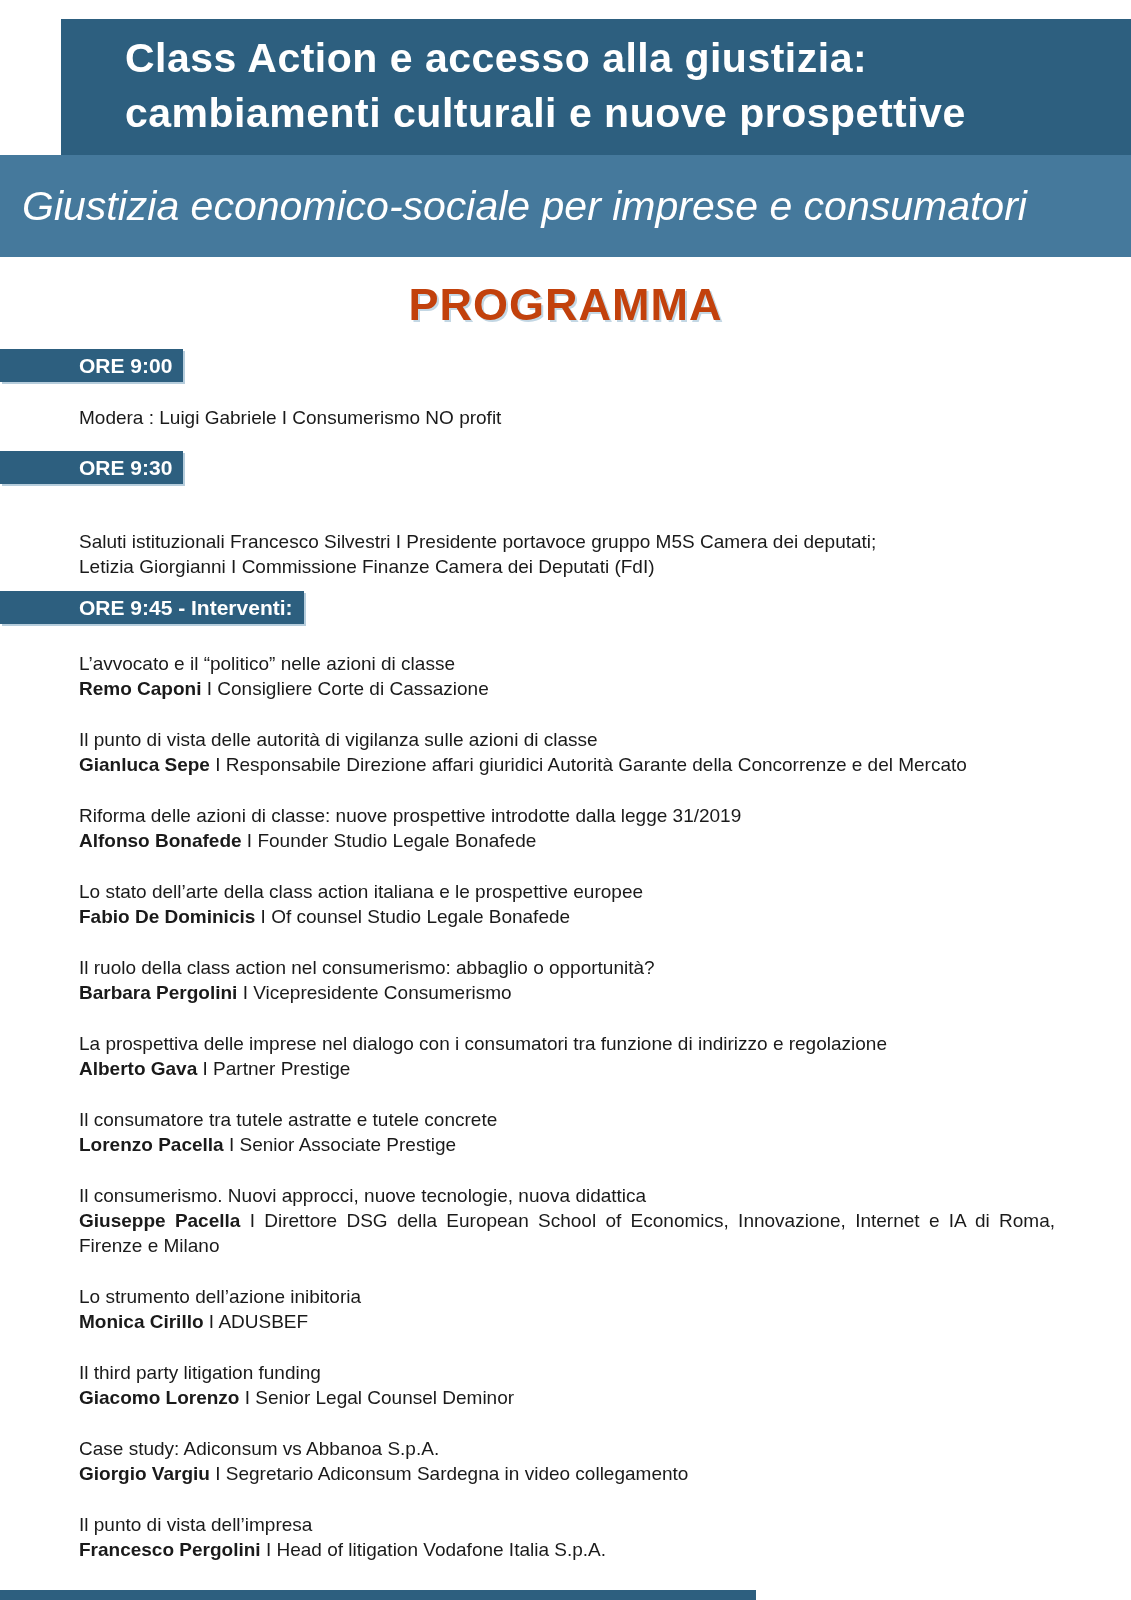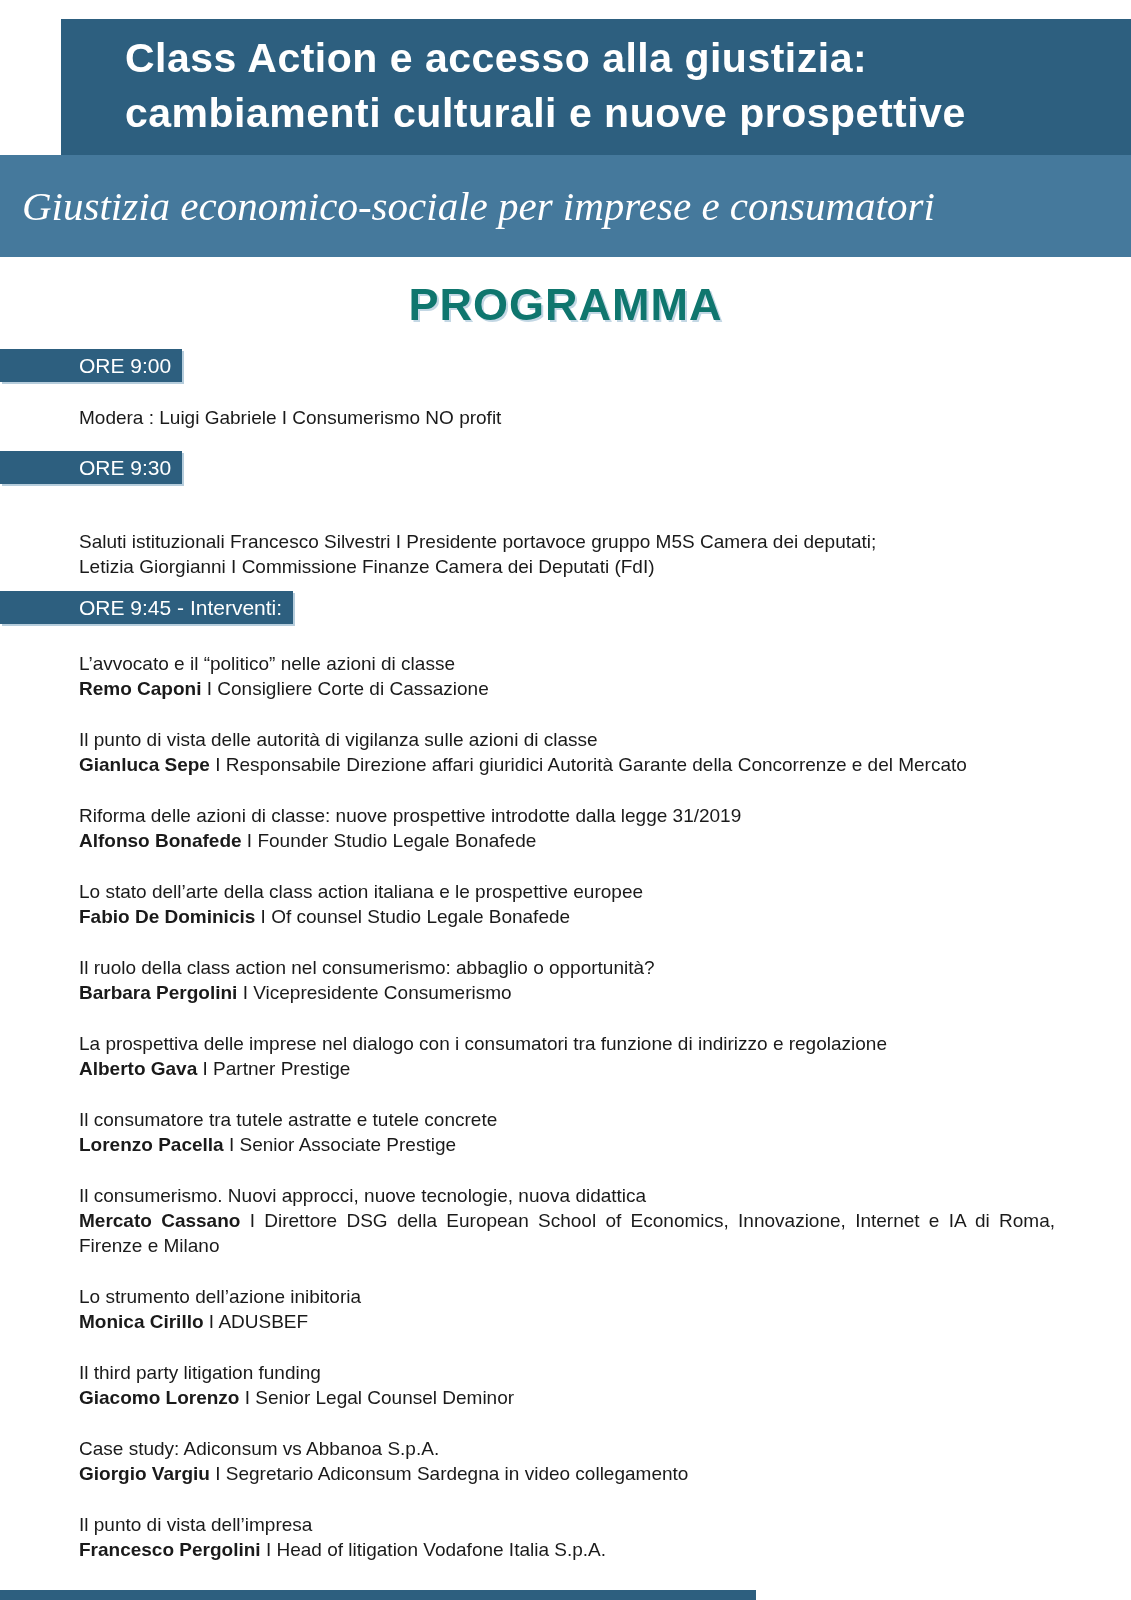--- a/index.html
+++ b/index.html
@@ -5,27 +5,27 @@
   html,body{margin:0;padding:0;background:#ffffff;}
   #page{
     position:relative;width:1131px;height:1600px;overflow:hidden;
     background:#ffffff;color:#1a1a1a;
     font-family:"Liberation Sans","DejaVu Sans",sans-serif;
   }
   
   .title-band{margin:19px 0 0 61px;background:#2d5f7f;padding:12px 12px 14px 64px;}
   .title-line{color:#ffffff;font-weight:bold;font-size:41px;line-height:55px;letter-spacing:.5px;}
   .subtitle-band{background:#45799c;height:102px;display:flex;align-items:center;padding-left:22px;}
-  .subtitle{color:#ffffff;font-style:italic;font-size:41px;white-space:nowrap;font-family:Liberation Serif, serif;}
+  .subtitle{color:#ffffff;font-style:italic;font-size:41px;white-space:nowrap;}
   
   .page-title{margin-top:22px;text-align:center;font-weight:bold;font-size:45px;line-height:52px;
-    color:#0f766e;letter-spacing:1px;text-shadow:2px 2px 0 #c3d7e4;}
+    color:#c2410c;letter-spacing:1px;text-shadow:2px 2px 0 #c3d7e4;}
   
   .badge-row{line-height:0;}
-  .badge{display:inline-block;background:#2d5f7f;color:#ffffff;font-weight:normal;
+  .badge{display:inline-block;background:#2d5f7f;color:#ffffff;font-weight:bold;
     font-size:21px;line-height:23px;padding:5px 11px 5px 79px;box-shadow:2px 2px 0 #b6cddc;}
   .mt18{margin-top:18px;} .mt21{margin-top:21px;} .mt12{margin-top:12px;}
   
   .content{margin:0 76px 0 79px;font-size:19px;line-height:25px;color:#1a1a1a;}
   .lines1{margin-top:23px;}
   .lines2{margin-top:45px;}
   .entries{margin-top:27px;}
   .entry{margin-bottom:26px;}
   .entry-title{}
   .name{font-weight:bold;}
@@ -100,21 +100,21 @@
       <div class="speaker"><span class="name">Alberto Gava</span> <span class="sep">I</span> <span class="role">Partner Prestige</span></div>
     </div>
 
     <div class="entry">
       <div class="entry-title">Il consumatore tra tutele astratte e tutele concrete</div>
       <div class="speaker"><span class="name">Lorenzo Pacella</span> <span class="sep">I</span> <span class="role">Senior Associate Prestige</span></div>
     </div>
 
     <div class="entry">
       <div class="entry-title">Il consumerismo. Nuovi approcci, nuove tecnologie, nuova didattica</div>
-      <div class="speaker justify"><span class="name">Mercato Cassano</span> <span class="sep">I</span> <span class="role">Direttore DSG della European School of Economics, Innovazione, Internet e IA di Roma, Firenze e Milano</span></div>
+      <div class="speaker justify"><span class="name">Giuseppe Pacella</span> <span class="sep">I</span> <span class="role">Direttore DSG della European School of Economics, Innovazione, Internet e IA di Roma, Firenze e Milano</span></div>
     </div>
 
     <div class="entry">
       <div class="entry-title">Lo strumento dell’azione inibitoria</div>
       <div class="speaker"><span class="name">Monica Cirillo</span> <span class="sep">I</span> <span class="role">ADUSBEF</span></div>
     </div>
 
     <div class="entry">
       <div class="entry-title">Il third party litigation funding</div>
       <div class="speaker"><span class="name">Giacomo Lorenzo</span> <span class="sep">I</span> <span class="role">Senior Legal Counsel Deminor</span></div>

